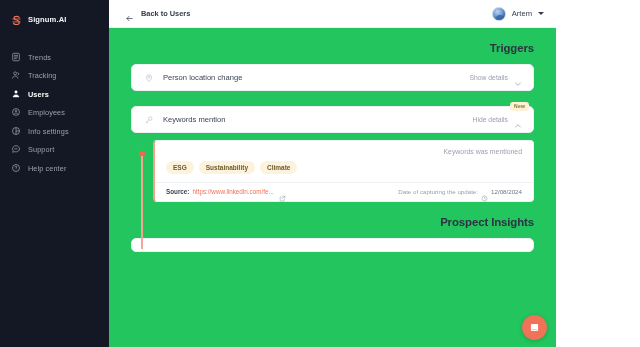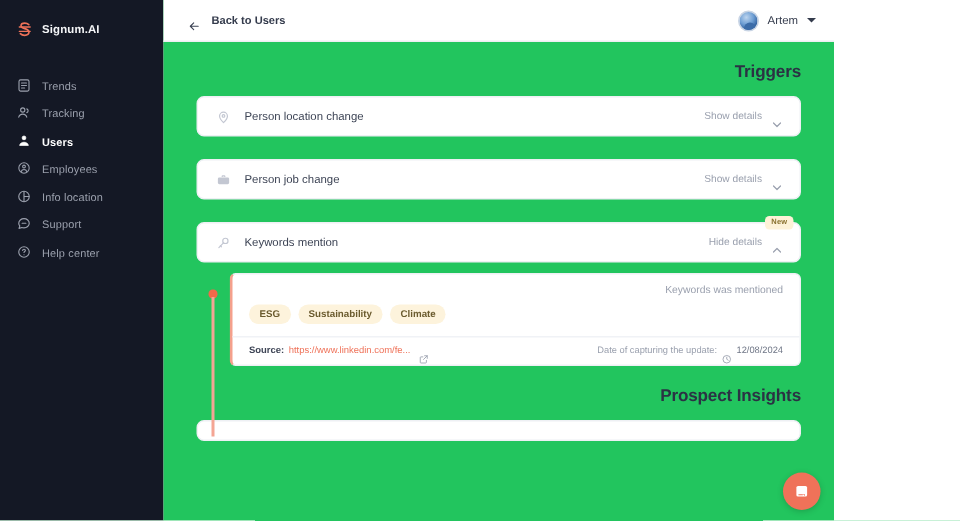--- a/index.html
+++ b/index.html
@@ -261,21 +261,21 @@
 
 
       <div class="nav-item">
         <span class="nav-icon">
           <svg viewBox="0 0 24 24" fill="none" stroke="#9ba0ad" stroke-width="1.8">
             <circle cx="12" cy="12" r="8.4"></circle>
             <path d="M12 3.6v16.8"></path>
             <path d="M12 12h8.4"></path>
           </svg>
         </span>
-        <span class="nav-label">Info location</span>
+        <span class="nav-label">Info settings</span>
       </div>
 
       <div class="nav-item">
         <span class="nav-icon">
           <svg viewBox="0 0 24 24" fill="none" stroke="#9ba0ad" stroke-width="1.8">
             <path d="M20.4 11.6c0 4.2-3.8 7.4-8.4 7.4-1.2 0-2.4-.2-3.4-.6l-4.6 1.4 1.3-3.9c-1.1-1.2-1.7-2.7-1.7-4.3 0-4.2 3.8-7.4 8.4-7.4s8.4 3.2 8.4 7.4z" stroke-linejoin="round"></path>
             <path d="M9 11.6h6" stroke-linecap="round"></path>
           </svg>
         </span>
         <span class="nav-label">Support</span>
@@ -333,39 +333,20 @@
             <span class="details-label">Show details</span>
             <span class="chev">
               <svg viewBox="0 0 24 24" fill="none" stroke="#9aa0ae" stroke-width="2.4" stroke-linecap="round" stroke-linejoin="round">
                   <path d="M5 9l7 7 7-7"></path>
                 </svg>
             </span>
           </div>
         </div>
 
 
-        <div class="trigger-card">
-          <div class="trigger-left">
-            <span class="trigger-icon">
-              <svg viewBox="0 0 24 24" fill="#c3c7d2">
-                <rect x="3" y="7.8" width="18" height="11" rx="2.3"></rect>
-                <path d="M9 7.2V6a1.6 1.6 0 0 1 1.6-1.6h2.8A1.6 1.6 0 0 1 15 6v1.2h-1.8V6.2h-2.4v1z"></path>
-              </svg>
-            </span>
-            <span class="trigger-label">Person job change</span>
-          </div>
-          <div class="trigger-right">
-            <span class="details-label">Show details</span>
-            <span class="chev">
-              <svg viewBox="0 0 24 24" fill="none" stroke="#9aa0ae" stroke-width="2.4" stroke-linecap="round" stroke-linejoin="round">
-                  <path d="M5 9l7 7 7-7"></path>
-                </svg>
-            </span>
-          </div>
-        </div>
 
         <div class="trigger-card">
           <span class="badge-new">New</span>
           <div class="trigger-left">
             <span class="trigger-icon">
               <svg viewBox="0 0 24 24" fill="none" stroke="#c3c7d2" stroke-width="1.9">
                 <circle cx="15" cy="8.6" r="4.2"></circle>
                 <path d="M11.9 11.7L4.6 19.3" stroke-linecap="round"></path>
                 <path d="M7 16.4l1.6 1.6" stroke-linecap="round"></path>
               </svg>

